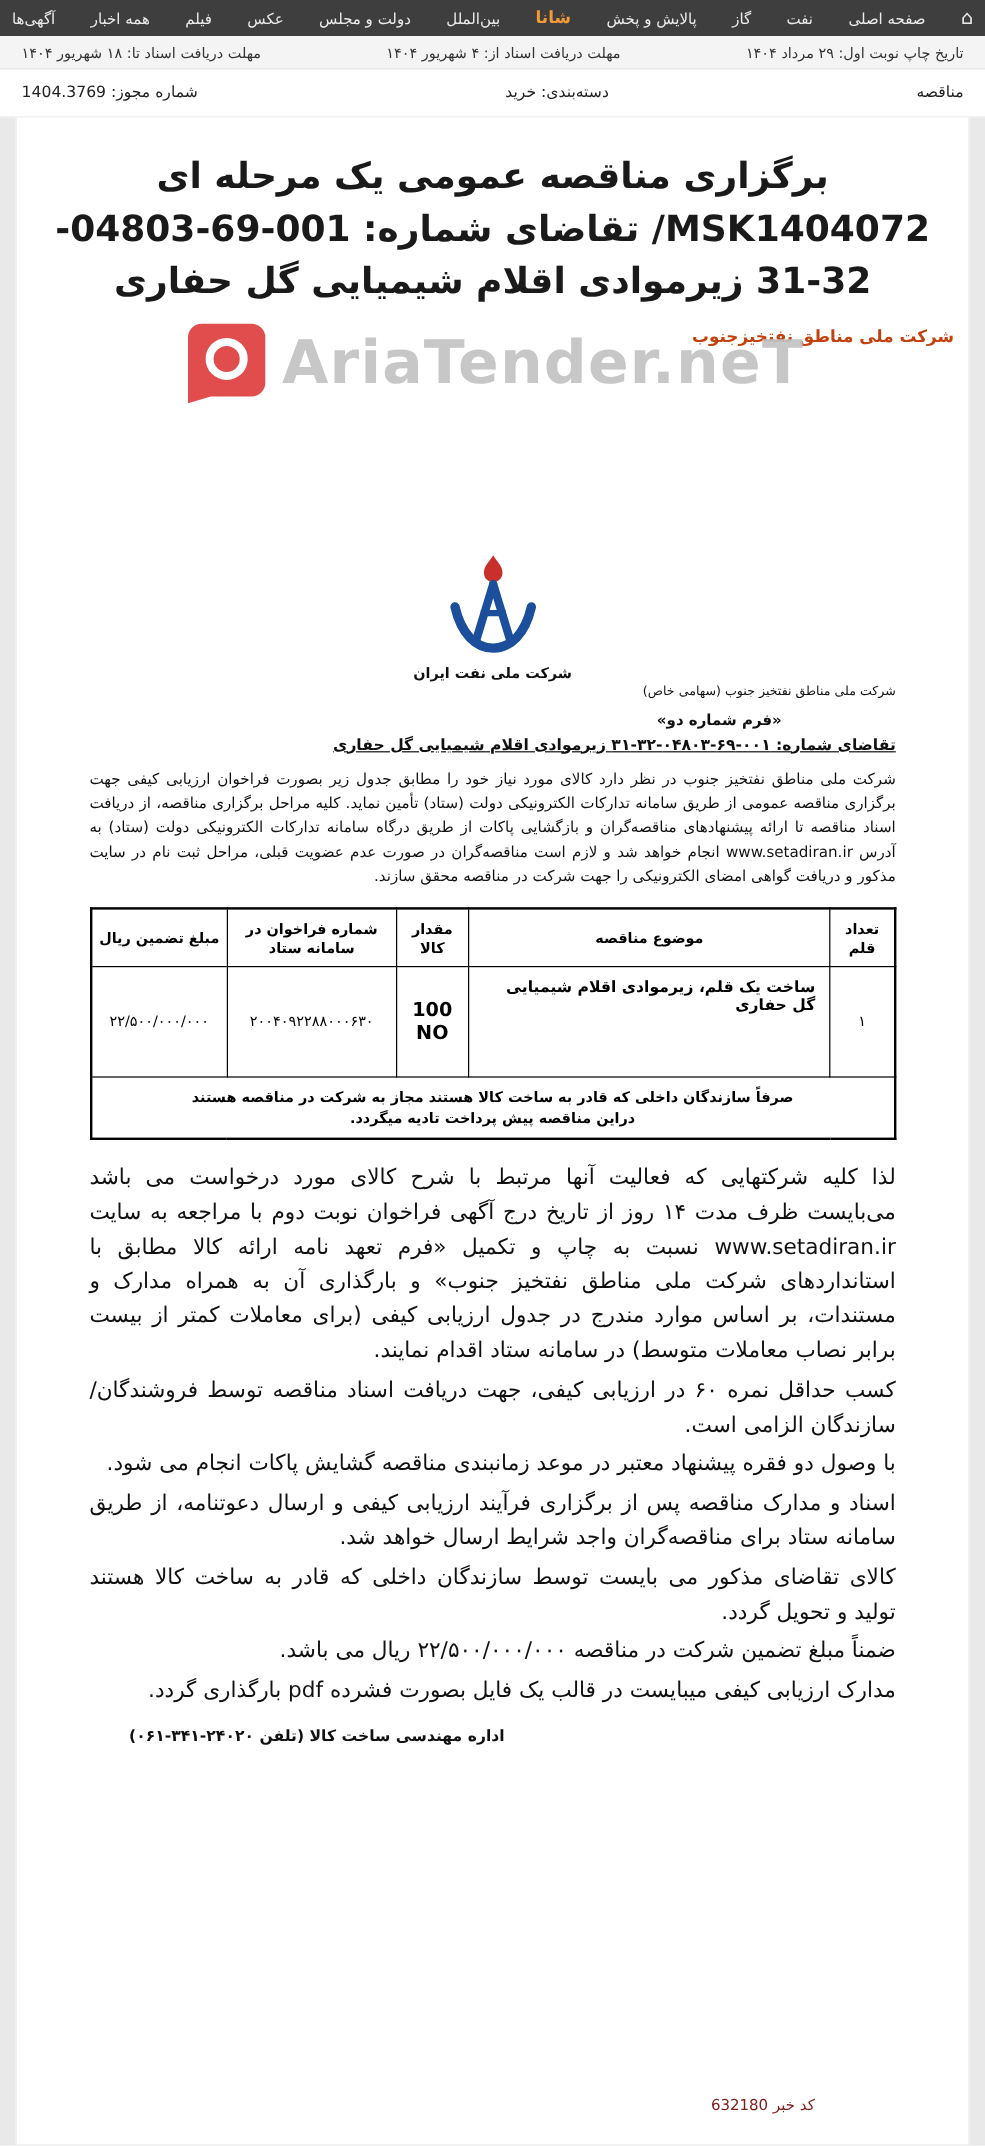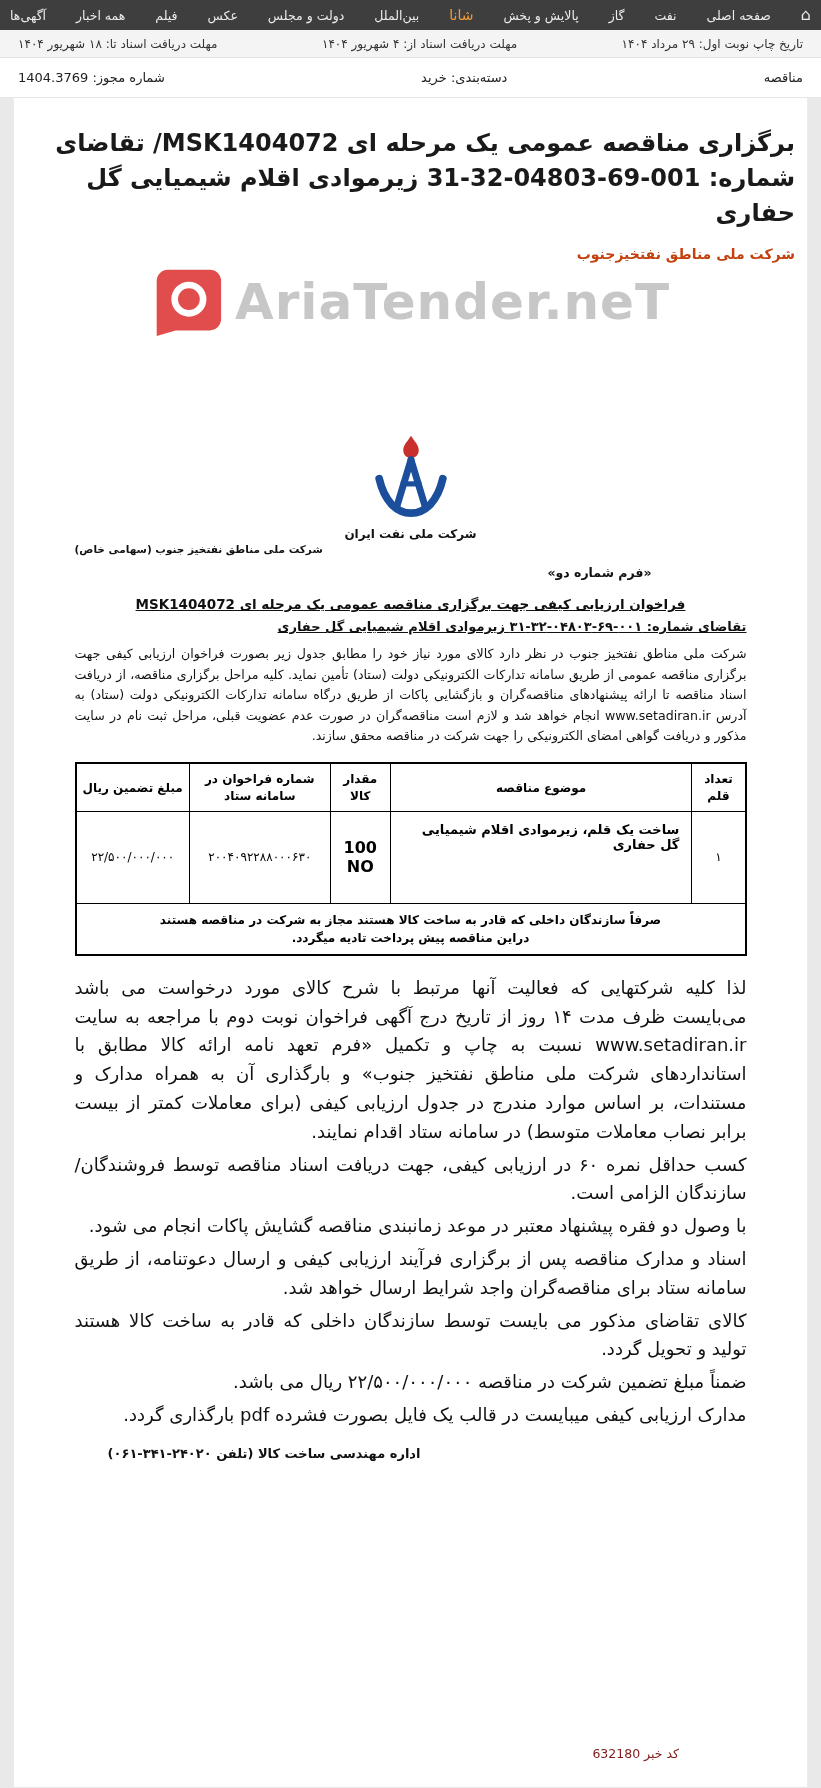--- a/index.html
+++ b/index.html
@@ -3,40 +3,40 @@
 <meta charset="utf-8">
 <style>
   *{margin:0;padding:0;box-sizing:border-box}
   html,body{width:821px}
   body{height:1788px;overflow:hidden;background:#e9e9e9;font-family:"DejaVu Sans","Liberation Sans",sans-serif;color:#222}
 
   
   .topnav{height:30px;background:#3e3e3e;display:flex;direction:rtl;align-items:center;justify-content:space-between;padding:0 10px;font-size:12.5px;color:#ececec;white-space:nowrap}
   .topnav .nav-item{color:#ececec;text-decoration:none;cursor:pointer}
   .home-ic{font-size:16px;line-height:1;cursor:pointer}
-  .shana{color:#f29b38;font-weight:normal;font-size:14px;cursor:pointer}
+  .shana{color:#f29b38;font-weight:bold;font-size:14px;cursor:pointer}
 
   
   .metabar{height:28px;background:#f4f4f4;border-bottom:1px solid #e2e2e2;display:flex;direction:rtl;align-items:center;justify-content:space-between;padding:0 18px;font-size:12px;color:#333}
   .catbar{height:40px;background:#fff;border-bottom:1px solid #e8e8e8;display:flex;direction:rtl;align-items:center;justify-content:space-between;padding:0 18px;font-size:13px;color:#222}
 
   
   .content{position:relative;background:#fff;margin:0 13px;height:1689px;border-left:1px solid #ececec;border-right:1px solid #ececec;padding-top:28px;overflow:hidden}
-  .title{direction:rtl;text-align:right;padding:0 12px;font-size:24px;font-weight:bold;line-height:1.45;color:#1a1a1a}
+  .title{direction:rtl;text-align:center;padding:0 12px;font-size:30px;font-weight:bold;line-height:1.45;color:#1a1a1a}
   .subtitle{direction:rtl;text-align:right;padding:16px 12px 0;font-size:14px;font-weight:bold;color:#c2410c}
 
   
   .watermark{position:absolute;top:168px;left:0;right:0;display:flex;align-items:center;justify-content:center;gap:12px;pointer-events:none;opacity:.92}
   .wm-text{font-size:50px;font-weight:bold;color:#c3c3c3;letter-spacing:1px}
 
   
   .doc{direction:rtl;width:672px;margin:172px auto 0;color:#111}
   .doc-logo{text-align:center}
   .co1{text-align:center;font-weight:bold;font-size:12px;margin-top:3px}
-  .co2{text-align:left;font-weight:bold;font-size:10.5px;margin-top:2px}
+  .co2{text-align:right;font-weight:normal;font-size:10.5px;margin-top:2px}
   .form-no{text-align:right;padding-right:95px;font-size:12.5px;font-weight:bold;margin-top:10px}
   .doc-heading{text-align:center;font-size:13.5px;font-weight:bold;text-decoration:underline;margin-top:16px}
   .doc-subheading{text-align:right;font-size:13px;font-weight:bold;text-decoration:underline;margin-top:7px}
   .doc-intro{margin-top:10px;font-size:12.6px;line-height:1.62;text-align:justify}
 
   .doc-table{width:100%;border-collapse:collapse;border:2px solid #000;margin-top:16px;font-size:12px;color:#000}
   .doc-table th,.doc-table td{border:1px solid #000;padding:4px 6px;text-align:center;vertical-align:middle}
   .doc-table th{font-weight:bold;height:48px;line-height:1.35}
   .main-row td{height:92px}
   .cell-subject{text-align:right !important;vertical-align:top !important;font-weight:bold;font-size:13px;padding:10px 12px !important}
@@ -100,21 +100,20 @@
         <path d="M45 30 L28 86" stroke="#1b4e9b" stroke-width="8" stroke-linecap="round" fill="none"></path>
         <path d="M45 30 L62 86" stroke="#1b4e9b" stroke-width="8" stroke-linecap="round" fill="none"></path>
         <path d="M33 58 H57" stroke="#1b4e9b" stroke-width="6" fill="none"></path>
         <path d="M8 52 C14 78 28 92 45 92 C62 92 76 78 82 52" fill="none" stroke="#1b4e9b" stroke-width="9" stroke-linecap="round"></path>
       </svg>
     </div>
     <div class="co1">شرکت ملی نفت ایران</div>
     <div class="co2">شرکت ملی مناطق نفتخیز جنوب (سهامی خاص)</div>
     <div class="form-no">«فرم شماره دو»</div>
 
-    <div class="doc-heading">فراخوان ارزیابی کیفی جهت برگزاری مناقصه عمومی یک مرحله ای MSK1404072</div>
     <div class="doc-subheading">تقاضای شماره: ۰۰۱-۶۹-۰۴۸۰۳-۳۲-۳۱ زیرموادی اقلام شیمیایی گل حفاری</div>
 
     <p class="doc-intro">شرکت ملی مناطق نفتخیز جنوب در نظر دارد کالای مورد نیاز خود را مطابق جدول زیر بصورت فراخوان ارزیابی کیفی جهت برگزاری مناقصه عمومی از طریق سامانه تدارکات الکترونیکی دولت (ستاد) تأمین نماید. کلیه مراحل برگزاری مناقصه، از دریافت اسناد مناقصه تا ارائه پیشنهادهای مناقصه‌گران و بازگشایی پاکات از طریق درگاه سامانه تدارکات الکترونیکی دولت (ستاد) به آدرس www.setadiran.ir انجام خواهد شد و لازم است مناقصه‌گران در صورت عدم عضویت قبلی، مراحل ثبت نام در سایت مذکور و دریافت گواهی امضای الکترونیکی را جهت شرکت در مناقصه محقق سازند.</p>
 
     <table class="doc-table" dir="rtl">
       <colgroup>
         <col style="width:8%">
           <col style="width:45%">
           <col style="width:9%">
           <col style="width:21%">

